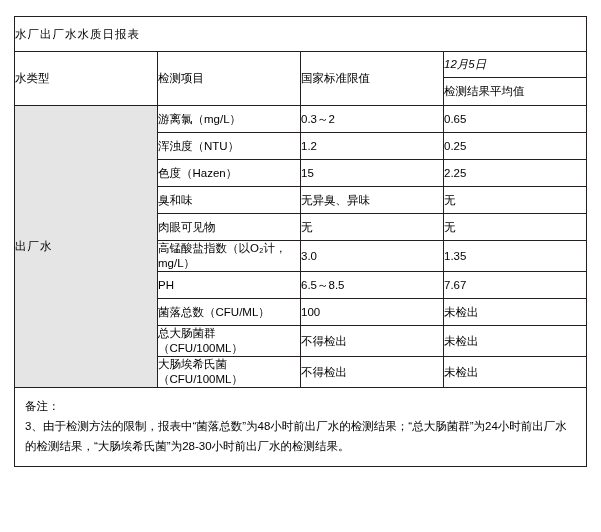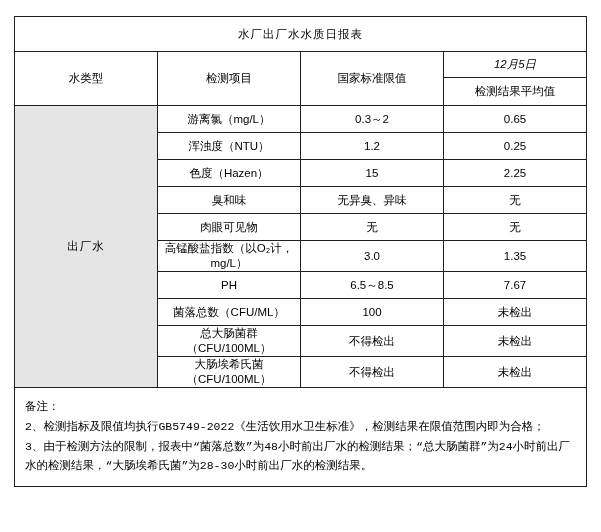--- a/index.html
+++ b/index.html
@@ -22,21 +22,21 @@
   }
   .report {
     border: 1px solid #231f20;
     border-collapse: collapse;
     width: 573px;
     table-layout: fixed;
   }
   .report td, .report th {
     border: 1px solid #231f20;
     padding: 0;
-    text-align: center;
+    text-align: left;
     vertical-align: middle;
     font-weight: normal;
     font-size: 11.5px;
   }
   .title-cell {
     height: 34px;
     font-size: 15.5px;
     font-weight: bold;
     letter-spacing: 1px;
   }
@@ -82,21 +82,20 @@
     font-size: 11.5px;
   }
   .notes {
     border: 1px solid #231f20;
     border-top: none;
     width: 573px;
     box-sizing: border-box;
     padding: 9px 10px 10px 10px;
     font-size: 11.5px;
     line-height: 1.72;
-    font-family: Liberation Mono, monospace;
   }
   .notes div {
     white-space: normal;
   }
 </style>
 </head>
 <body>
 
 <div class="page">
 
@@ -164,17 +163,16 @@
       <tr>
         <td class="row-cell item-cell">大肠埃希氏菌（CFU/100ML）</td>
         <td class="row-cell">不得检出</td>
         <td class="row-cell">未检出</td>
       </tr>
     </tbody>
   </table>
 
   <div class="notes">
     <div>备注：</div>
-    <div>2、检测指标及限值均执行GB5749-2022《生活饮用水卫生标准》，检测结果在限值范围内即为合格；</div>
     <div>3、由于检测方法的限制，报表中“菌落总数”为48小时前出厂水的检测结果；“总大肠菌群”为24小时前出厂水的检测结果，“大肠埃希氏菌”为28-30小时前出厂水的检测结果。</div>
   </div>
 
 </div>
 
 </body></html>

